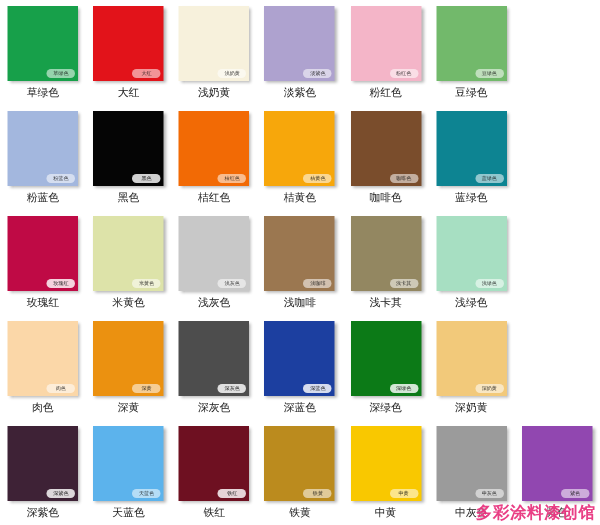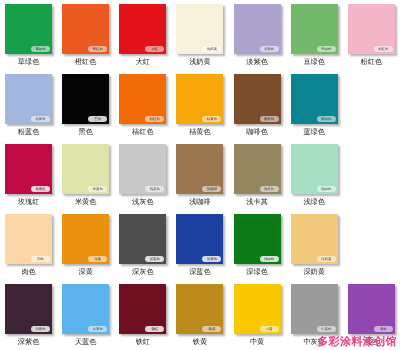--- a/index.html
+++ b/index.html
@@ -106,28 +106,20 @@
       <div class="cell">
         <div class="swatch-wrap">
           <div class="swatch" style="background: rgb(23, 160, 74);">
             <div class="badge">草绿色</div>
           </div>
         </div>
         <div class="label">草绿色</div>
       </div>
       <div class="cell">
         <div class="swatch-wrap">
-          <div class="swatch" style="background: rgb(236, 90, 33);">
-            <div class="badge">橙红色</div>
-          </div>
-        </div>
-        <div class="label">橙红色</div>
-      </div>
-      <div class="cell">
-        <div class="swatch-wrap">
           <div class="swatch" style="background: rgb(226, 19, 26);">
             <div class="badge">大红</div>
           </div>
         </div>
         <div class="label">大红</div>
       </div>
       <div class="cell">
         <div class="swatch-wrap">
           <div class="swatch" style="background: rgb(247, 241, 220);">
             <div class="badge">浅奶黄</div>
@@ -138,33 +130,33 @@
       <div class="cell">
         <div class="swatch-wrap">
           <div class="swatch" style="background: rgb(174, 162, 207);">
             <div class="badge">淡紫色</div>
           </div>
         </div>
         <div class="label">淡紫色</div>
       </div>
       <div class="cell">
         <div class="swatch-wrap">
+          <div class="swatch" style="background: rgb(244, 181, 200);">
+            <div class="badge">粉红色</div>
+          </div>
+        </div>
+        <div class="label">粉红色</div>
+      </div>
+      <div class="cell">
+        <div class="swatch-wrap">
           <div class="swatch" style="background: rgb(114, 185, 107);">
             <div class="badge">豆绿色</div>
           </div>
         </div>
         <div class="label">豆绿色</div>
-      </div>
-      <div class="cell">
-        <div class="swatch-wrap">
-          <div class="swatch" style="background: rgb(244, 181, 200);">
-            <div class="badge">粉红色</div>
-          </div>
-        </div>
-        <div class="label">粉红色</div>
       </div>
     </div>
     <div class="row">
       <div class="cell">
         <div class="swatch-wrap">
           <div class="swatch" style="background: rgb(163, 183, 222);">
             <div class="badge">粉蓝色</div>
           </div>
         </div>
         <div class="label">粉蓝色</div>

